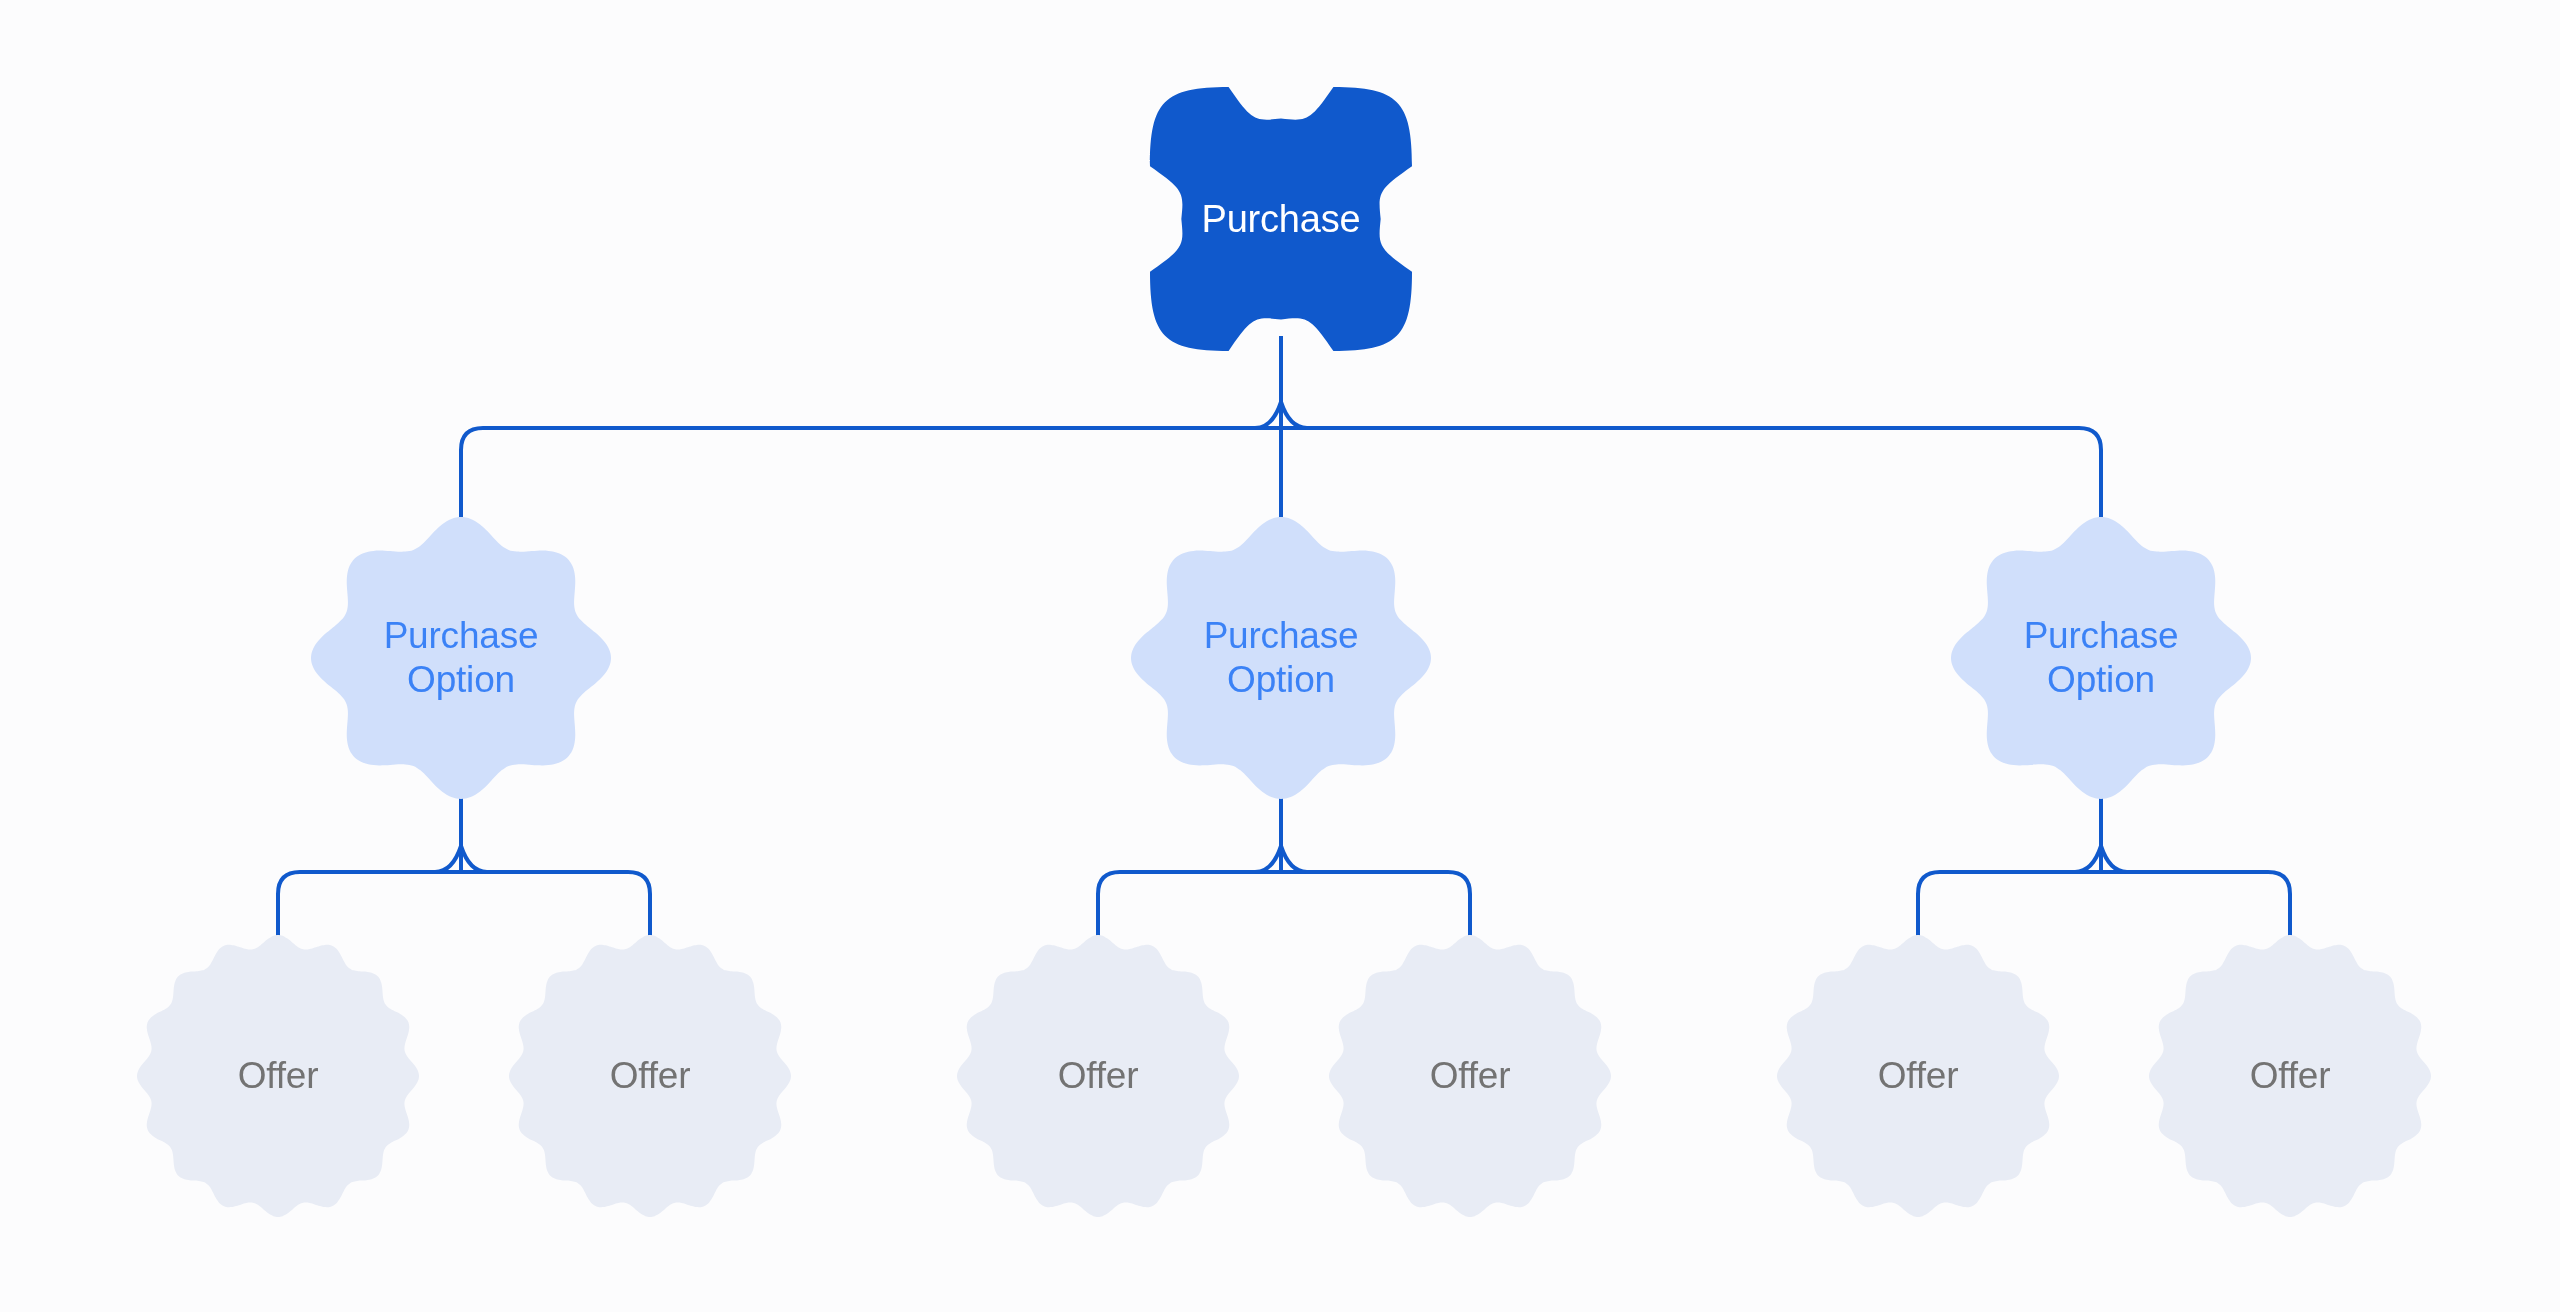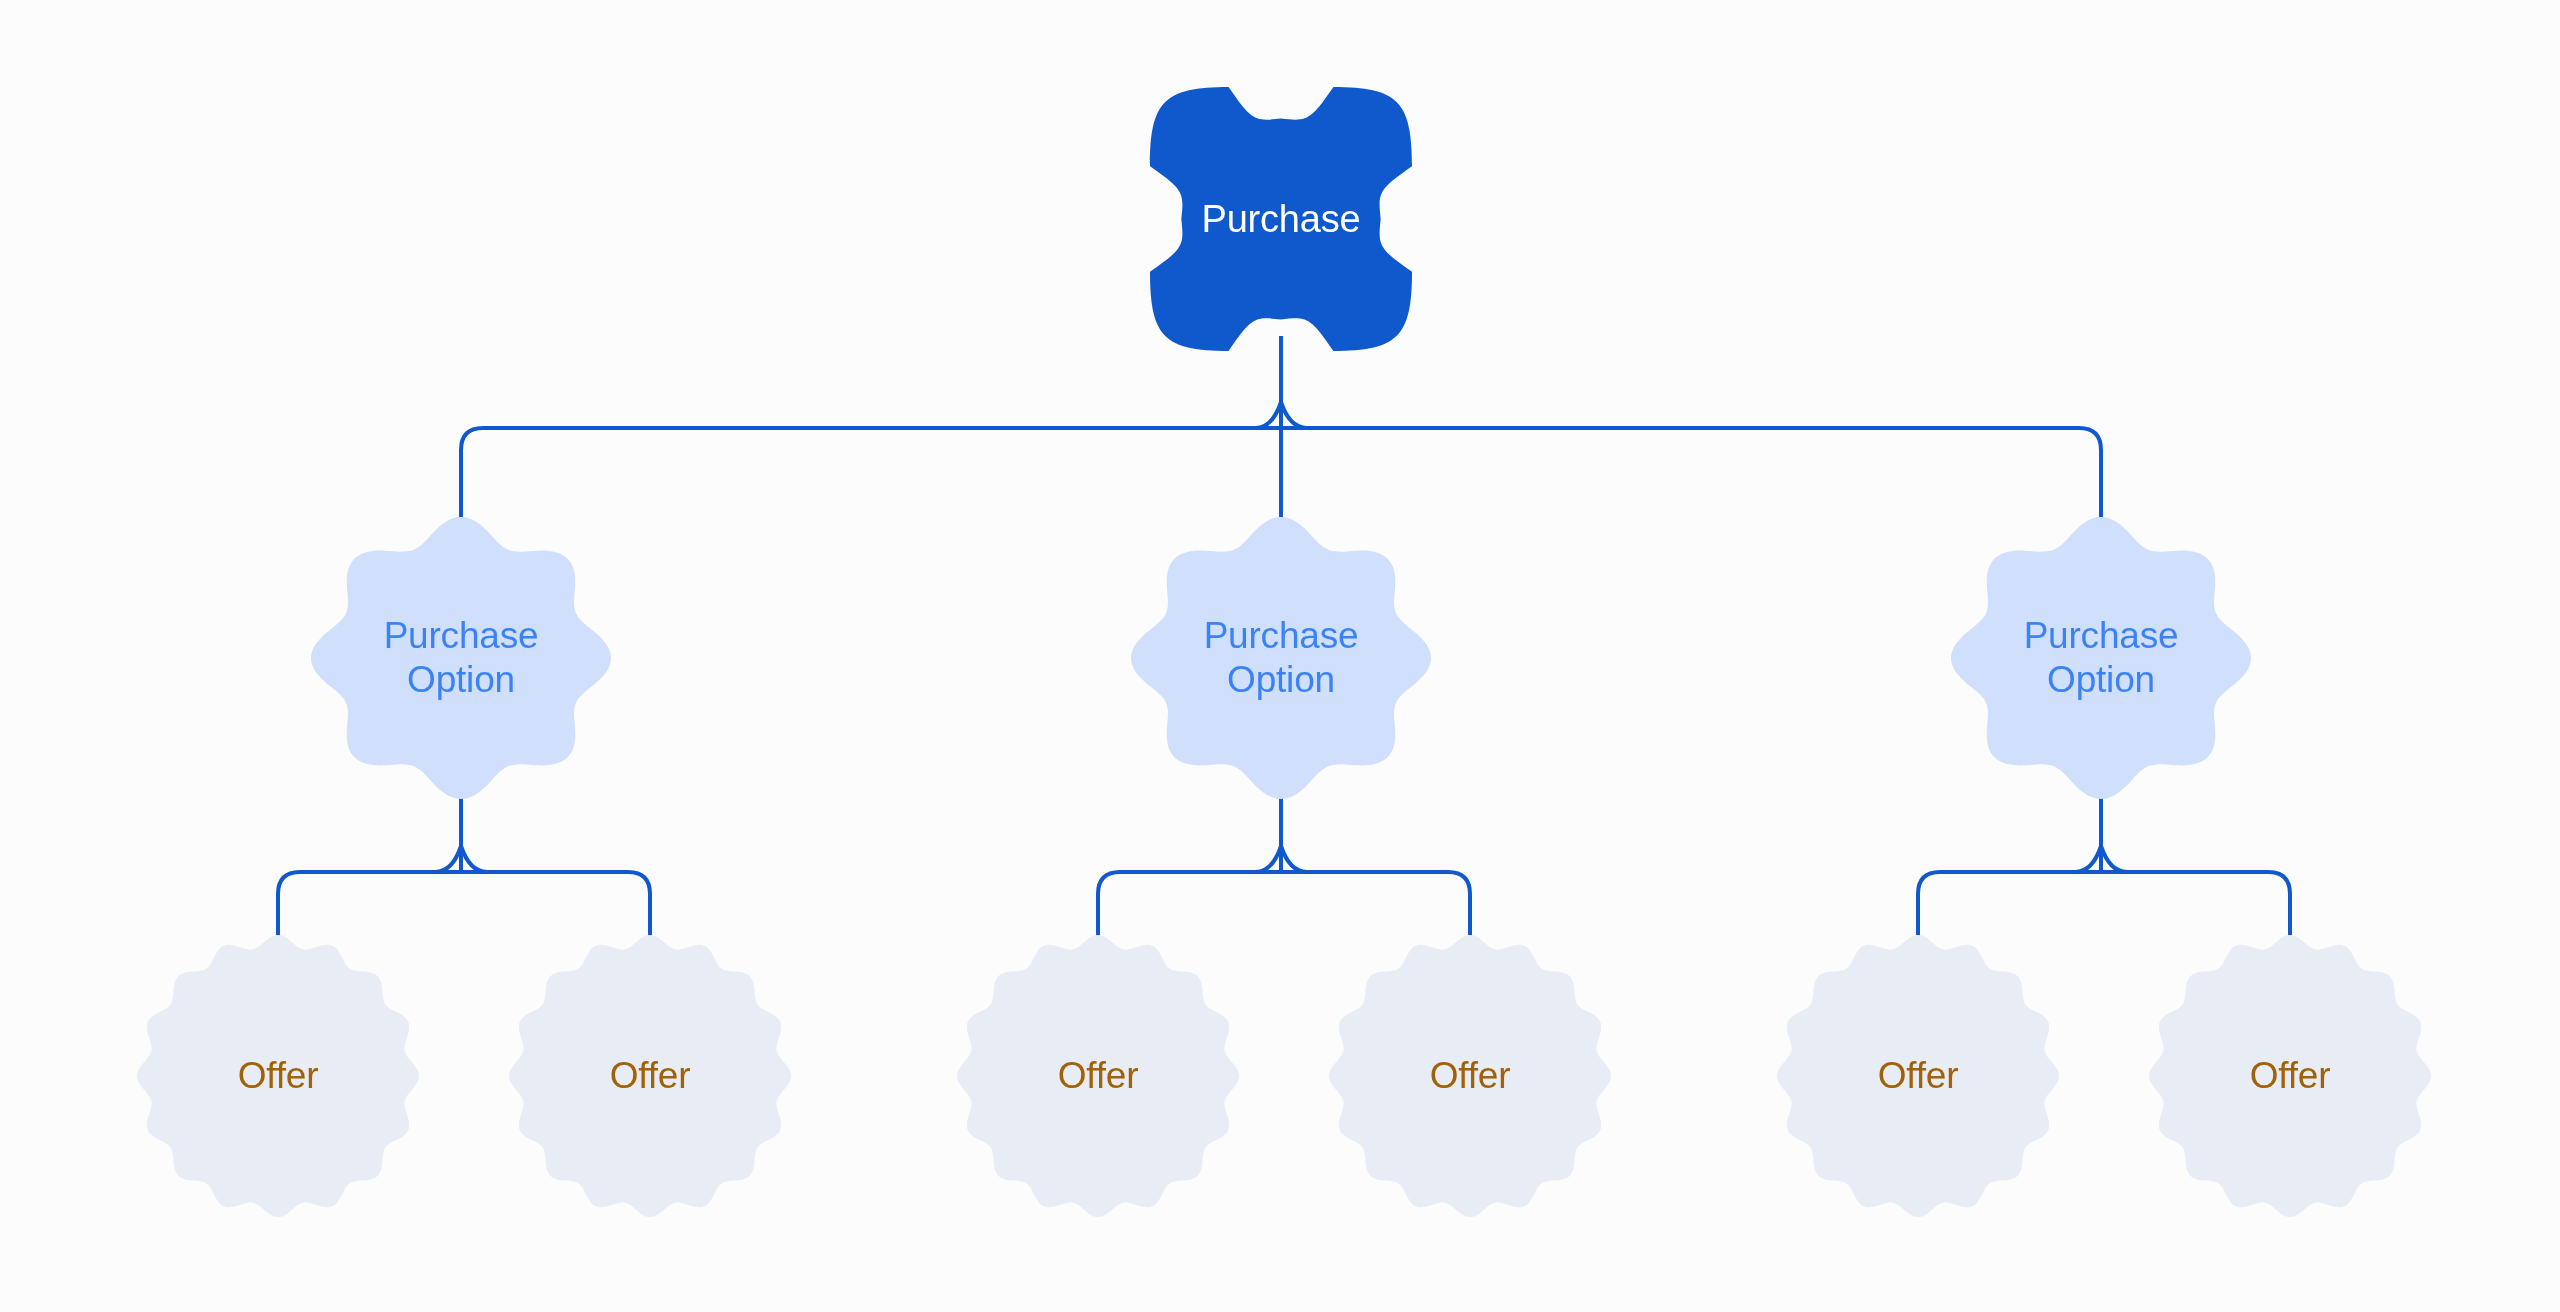--- a/index.html
+++ b/index.html
@@ -41,21 +41,21 @@
   .node-label.product {
     font-size: 38px;
     color: #ffffff;
   }
   .node-label.purchase-option {
     font-size: 37px;
     color: #3b82f6;
   }
   .node-label.offer {
     font-size: 37px;
-    color: #a16207;
+    color: #737373;
   }
 </style>
 </head>
 <body>
 
 <div id="diagram-root">
 
   <svg class="diagram-svg" viewBox="0 0 2560 1312" xmlns="http://www.w3.org/2000/svg">
     <g id="connectors-layer">
         <path d="M 1281 336 L 1281 428" fill="none" stroke="#1059cc" stroke-width="4" stroke-linecap="butt" stroke-linejoin="round"></path>

